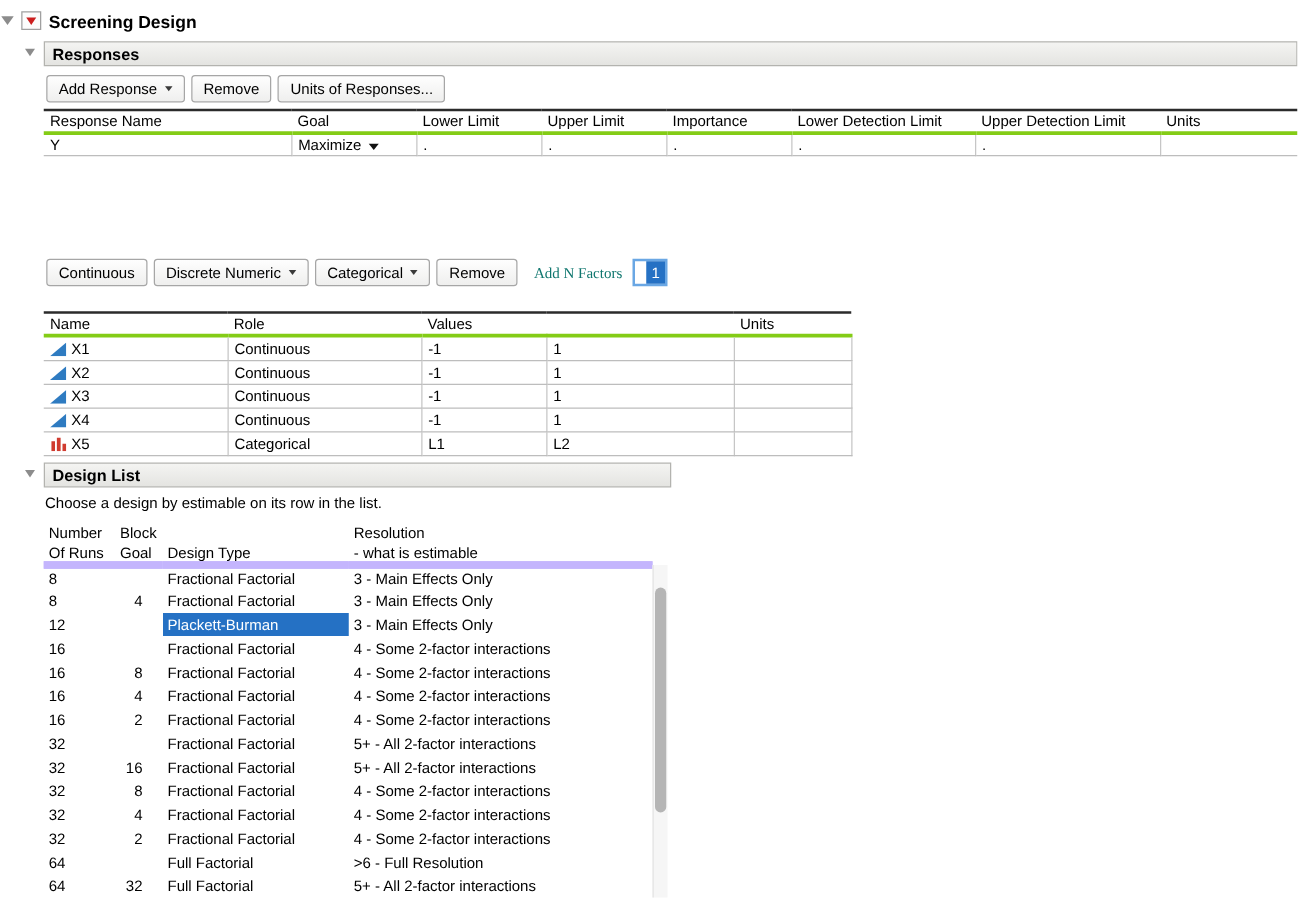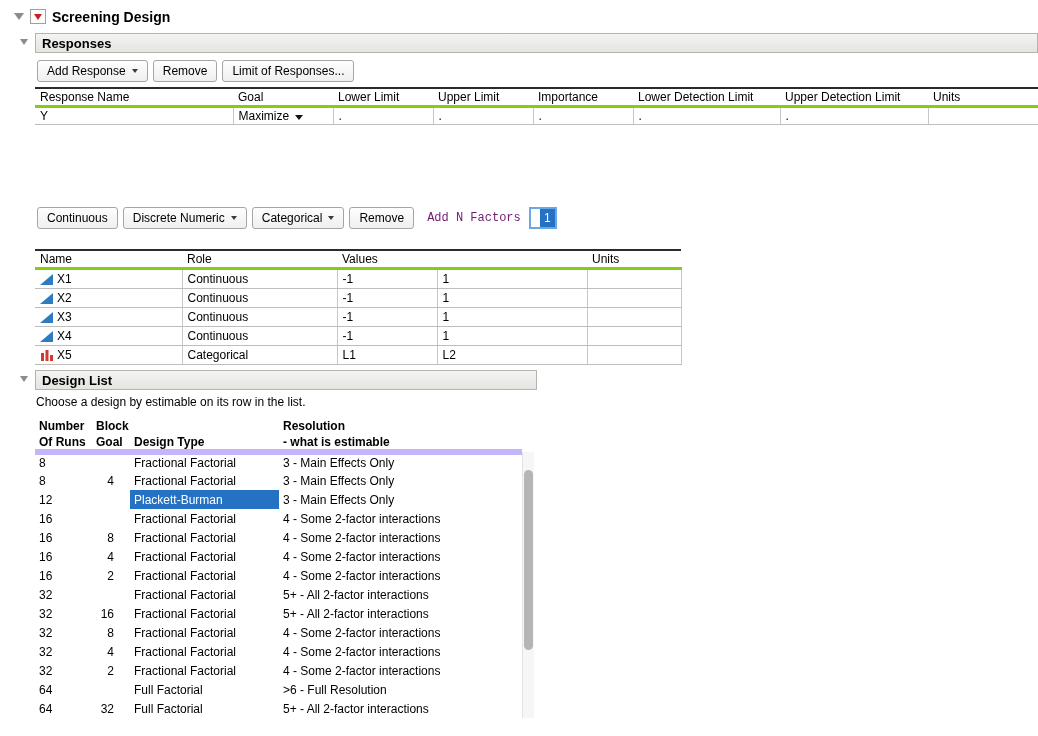--- a/index.html
+++ b/index.html
@@ -12,21 +12,21 @@
     overflow: hidden;
     position: relative;
   }
   * { box-sizing: border-box; }
 
   
   .title-row {
     height: 33px;
     display: flex;
     align-items: center;
-    padding-left: 14px;
+    padding-left: 1px;
     gap: 6px;
   }
   .page-title { font-size: 14px; font-weight: bold; margin: 0; }
 
   .disclosure {
     width: 0; height: 0;
     border-left: 5px solid transparent;
     border-right: 5px solid transparent;
     border-top: 7px solid #8c8c8c;
     display: inline-block;
@@ -86,23 +86,23 @@
     align-items: center;
     gap: 6px;
     margin-right: 5px;
     cursor: pointer;
   }
   .flat-btn {
     height: 22px;
     padding: 0 8px;
     background: transparent;
     border: none;
-    font-family: Liberation Mono, monospace;
+    font-family: Liberation Serif, serif;
     font-size: 12px;
-    color: #701a75;
+    color: #0f766e;
     cursor: pointer;
   }
   .dd-arrow {
     width: 0; height: 0;
     border-left: 3px solid transparent;
     border-right: 3px solid transparent;
     border-top: 4px solid #3a3a3a;
     display: inline-block;
   }
   .dd-arrow-big {
@@ -168,21 +168,21 @@
   .instruction { margin: 5px 0 0 1px; height: 15px; }
   .design-wrap { position: relative; width: 499px; margin-top: 5px; }
   .design-table {
     border-collapse: collapse;
     table-layout: fixed;
     width: 487px;
     font-size: 12px;
     background: #fff;
   }
   .design-table th {
-    font-weight: bold;
+    font-weight: normal;
     text-align: left;
     padding: 0 4px;
     height: 18px;
     vertical-align: bottom;
     white-space: nowrap;
   }
   .design-table thead tr.h2 th { border-bottom: 6px solid #c4b5fd; height: 19px; }
   .design-table td {
     height: 19px;
     padding: 0 4px;
@@ -232,21 +232,21 @@
 
   <div class="toolbar">
     <button class="btn">
       <span>Add Response</span>
       <span class="dd-arrow"></span>
     </button>
     <button class="btn">
       <span>Remove</span>
     </button>
     <button class="btn">
-      <span>Limit of Responses...</span>
+      <span>Units of Responses...</span>
     </button>
   </div>
 
   <table class="data-table responses-table">
     <colgroup>
       <col style="width:198px">
         <col style="width:100px">
         <col style="width:100px">
         <col style="width:100px">
       <col style="width:100px">

